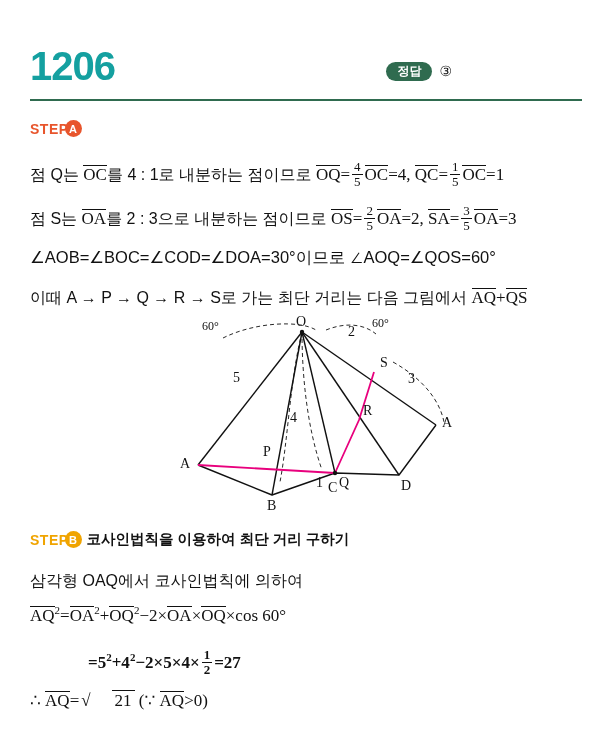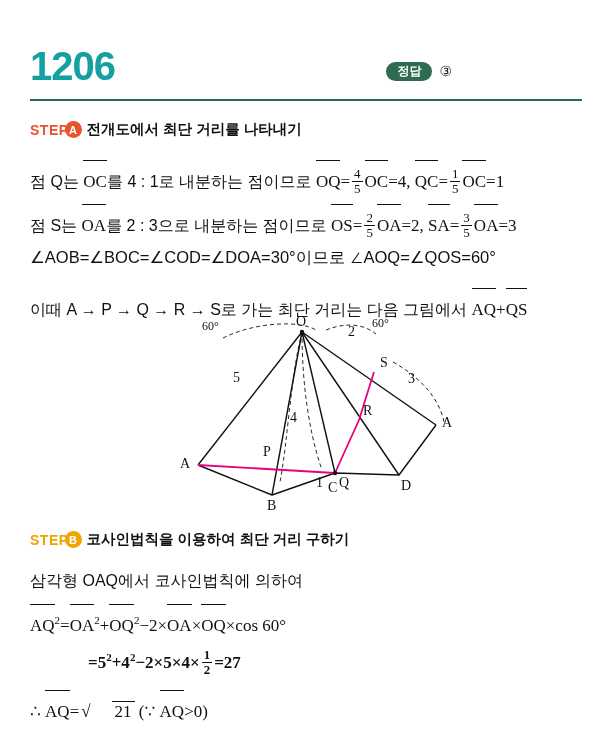--- a/index.html
+++ b/index.html
@@ -64,21 +64,21 @@
   
   .line{
     position:absolute;
     font-size:17px;
     white-space:nowrap;
     line-height:1.1;
   }
   .ko{font-family:"Liberation Sans", sans-serif;font-size:16px;}
 
   
-  .ovl{border-top:1.2px solid #111;padding-top:12px;display:inline-block;}
+  .ovl{border-top:1.2px solid #111;padding-top:0;display:inline-block;}
 
   
   .frac{
     display:inline-block;vertical-align:-0.45em;
     text-align:center;font-size:13px;line-height:1.05;
     margin:0 2px;
   }
   .frac .num{display:block;padding:0 2px;}
   .frac .den{display:block;border-top:1.2px solid #111;padding:0 2px;}
 
@@ -102,21 +102,20 @@
   <div class="answer-box">
     <span class="answer-pill">정답</span>
     <span class="answer-val">③</span>
   </div>
 
   <div class="rule"></div>
 
   <div class="step step-a" style="left:30px;top:120px;">
     <span class="step-label">STEP</span>
     <span class="step-badge">A</span>
-    <span class="step-title">전개도에서 최단 거리를 나타내기</span>
   </div>
 
   <div class="line" style="left:30px;top:160px;">
     <span class="ko">점 Q는 </span><span class="ovl">OC</span><span class="ko">를 4 : 1로 내분하는 점이므로 </span><span class="ovl">OQ</span><span>=</span><span class="frac"><span class="num">4</span><span class="den">5</span></span><span class="ovl">OC</span><span>=4,</span>&nbsp;<span class="ovl">QC</span><span>=</span><span class="frac"><span class="num">1</span><span class="den">5</span></span><span class="ovl">OC</span><span>=1</span>
   </div>
 
   <div class="line" style="left:30px;top:204px;">
     <span class="ko">점 S는 </span><span class="ovl">OA</span><span class="ko">를 2 : 3으로 내분하는 점이므로 </span><span class="ovl">OS</span><span>=</span><span class="frac"><span class="num">2</span><span class="den">5</span></span><span class="ovl">OA</span><span>=2,</span>&nbsp;<span class="ovl">SA</span><span>=</span><span class="frac"><span class="num">3</span><span class="den">5</span></span><span class="ovl">OA</span><span>=3</span>
   </div>
 

